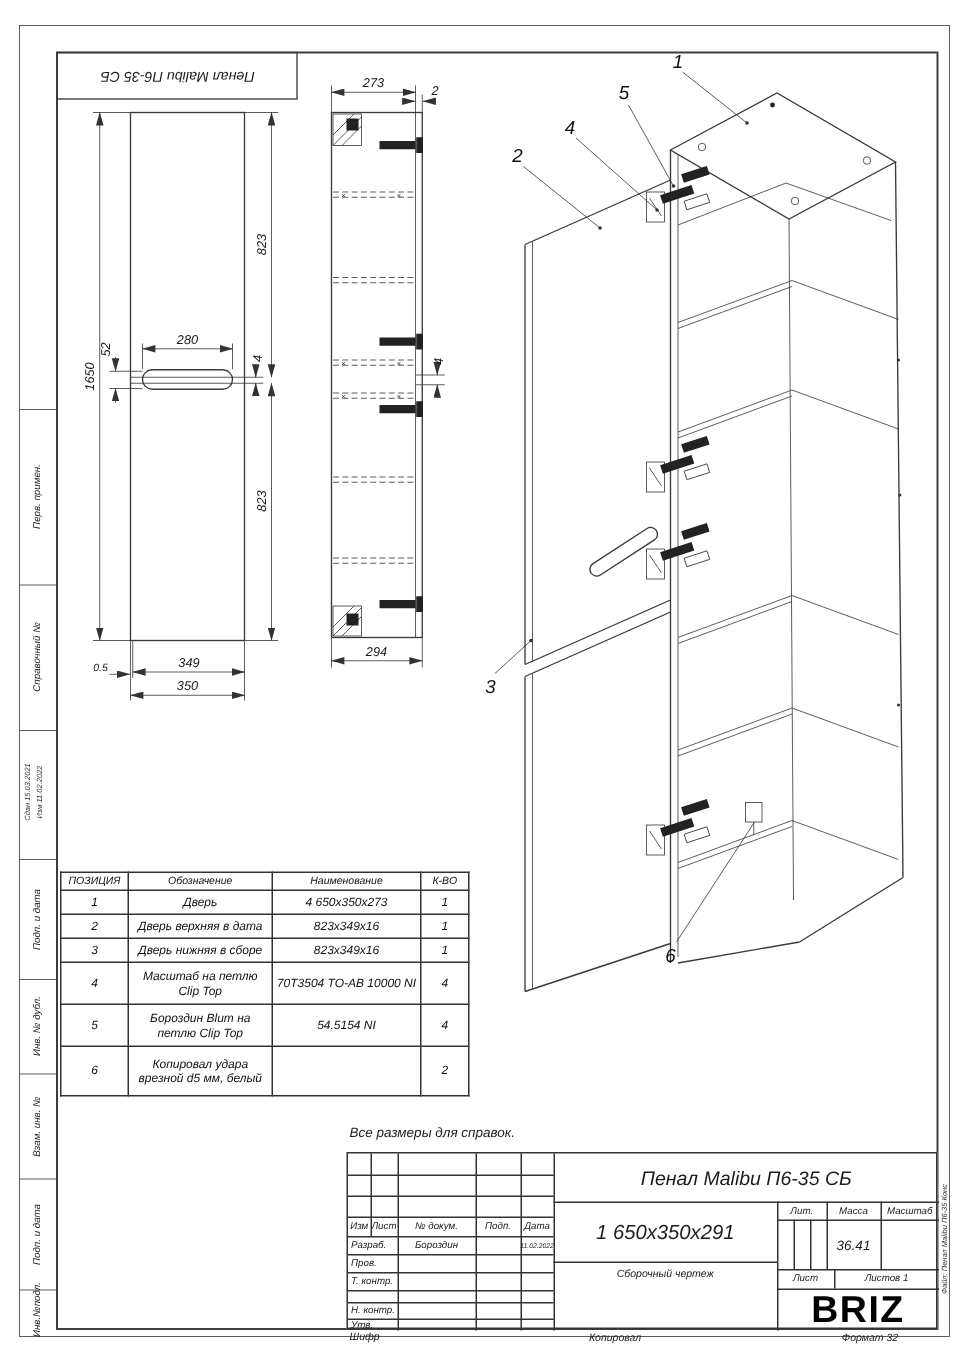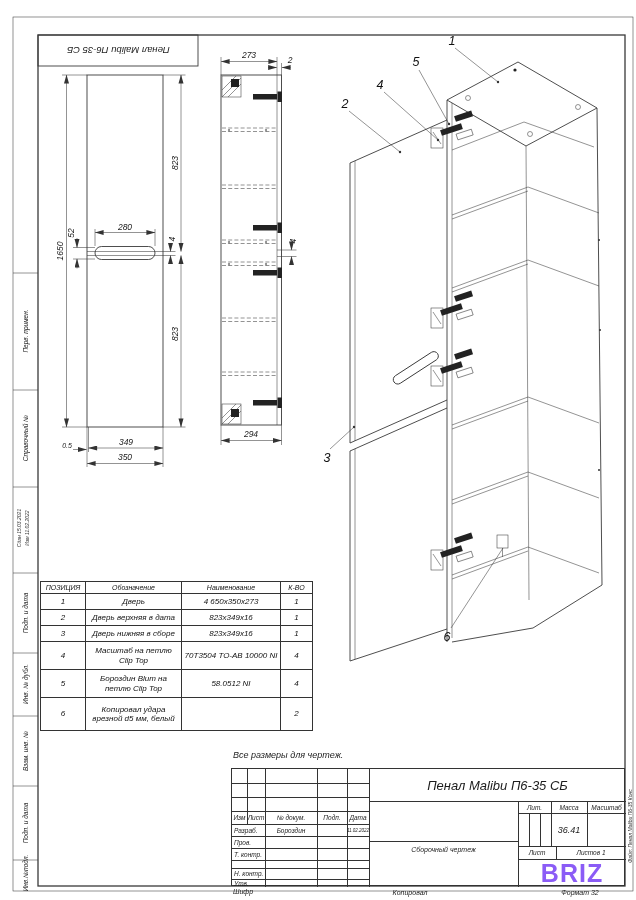--- a/index.html
+++ b/index.html
@@ -34,21 +34,21 @@
   .vl{position:absolute;width:0;border-left:1px solid #333}
   .hl{position:absolute;height:0;border-top:1px solid #333}
   .tl{position:absolute;display:flex;align-items:center;justify-content:center;
       white-space:nowrap;overflow:visible}
   .tll{justify-content:flex-start;padding-left:2px}
   .title-big{font:italic 13px "Liberation Sans",sans-serif}
   .size-big{font:italic 13.5px "Liberation Sans",sans-serif}
   .doct{font:italic 7px "Liberation Sans",sans-serif}
   .massv{font:italic 9px "Liberation Sans",sans-serif}
   .tinyd{font:italic 4.5px "Liberation Sans",sans-serif}
-  .logo{font:800 25px "Liberation Sans",sans-serif;color:#8b5cf6;letter-spacing:1px}
+  .logo{font:800 25px "Liberation Sans",sans-serif;color:#000000;letter-spacing:1px}
 </style>
 </head>
 <body>
 
 <div class="paper">
 
 <svg width="636" height="900" viewBox="0 0 636 900">
   <defs>
     <marker id="ae" markerWidth="10" markerHeight="6" refX="8.6" refY="2.5" orient="auto" markerUnits="userSpaceOnUse">
       <path d="M0,0 L9,2.5 L0,5 Z" fill="#333"></path>
@@ -291,21 +291,21 @@
 <div class="ml" style="left:25px;top:438px">Справочный №</div>
 <div class="mls" style="left:19px;top:528px">Сдан 15.03.2021</div>
 <div class="mls" style="left:27px;top:528px">Изм 11.02.2022</div>
 <div class="ml" style="left:25px;top:613px">Подп. и дата</div>
 <div class="ml" style="left:25px;top:684px">Инв. № дубл.</div>
 <div class="ml" style="left:25px;top:751px">Взам. инв. №</div>
 <div class="ml" style="left:25px;top:823px">Подп. и дата</div>
 <div class="ml" style="left:25px;top:873px">Инв.№подл.</div>
 <div class="mls" style="left:630px;top:826px">Файл: Пенал Malibu П6-35 Конс</div>
 
-<div class="note">Все размеры для чертеж.</div>
+<div class="note">Все размеры для справок.</div>
 
 <table class="pt">
   <colgroup>
         <col style="width:45px">
         <col style="width:96px">
         <col style="width:99px">
         <col style="width:32px">
       </colgroup>
   <thead>
     <tr style="height:12px">
@@ -336,21 +336,21 @@
     </tr>
     <tr class="rh27">
       <td>4</td>
       <td>Масштаб на петлю Clip Top</td>
       <td>70Т3504 ТО-АВ 10000 NI</td>
       <td>4</td>
     </tr>
     <tr class="rh27">
       <td>5</td>
       <td>Бороздин Blum на петлю Clip Top</td>
-      <td>58.0512 NI</td>
+      <td>54.5154 NI</td>
       <td>4</td>
     </tr>
     <tr class="rh32">
       <td>6</td>
       <td>Копировал удара врезной d5 мм, белый</td>
       <td></td>
       <td>2</td>
     </tr>
   </tbody>
 </table>
@@ -391,20 +391,21 @@
 
   <div class="tl tll" style="left:0;top:55px;width:33px;height:12px">Разраб.</div>
   <div class="tl" style="left:33px;top:55px;width:52px;height:12px">Бороздин</div>
   <div class="tl tinyd" style="left:115px;top:55px;width:22px;height:12px">11.02.2022</div>
   <div class="tl tll" style="left:0;top:67px;width:33px;height:12px">Пров.</div>
   <div class="tl tll" style="left:0;top:79px;width:33px;height:12px">Т. контр.</div>
   <div class="tl tll" style="left:0;top:99px;width:33px;height:11px">Н. контр.</div>
   <div class="tl tll" style="left:0;top:110px;width:33px;height:8px">Утв.</div>
 
   <div class="tl title-big" style="left:137px;top:0;width:257px;height:32px">Пенал Malibu П6-35 СБ</div>
+  <div class="tl size-big" style="left:137px;top:36px;width:149px;height:32px">1 650х350х291</div>
   <div class="tl doct" style="left:137px;top:73px;width:149px;height:14px">Сборочный чертеж</div>
 
   <div class="tl" style="left:286px;top:32px;width:33px;height:12px">Лит.</div>
   <div class="tl" style="left:319px;top:32px;width:36px;height:12px">Масса</div>
   <div class="tl" style="left:355px;top:32px;width:39px;height:12px">Масштаб</div>
   <div class="tl massv" style="left:319px;top:44px;width:36px;height:33px">36.41</div>
   <div class="tl" style="left:286px;top:77px;width:38px;height:13px">Лист</div>
   <div class="tl" style="left:324px;top:77px;width:70px;height:13px">Листов 1</div>
   <div class="tl logo" style="left:286px;top:90px;width:108px;height:28px">BRIZ</div>
 </div>

